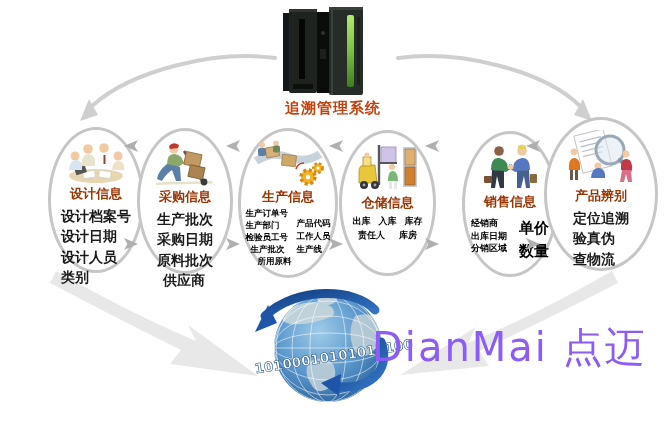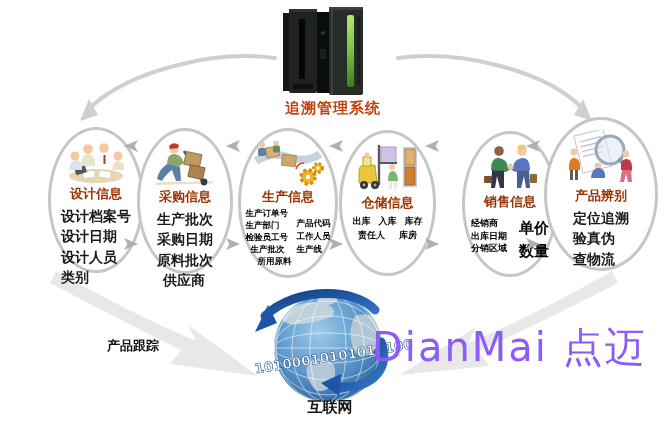--- a/index.html
+++ b/index.html
@@ -291,17 +291,15 @@
         <line x1="31" y1="68" x2="139" y2="68"></line>
       </g>
     </g>
     <text x="10" y="82" transform="rotate(-9 85 72)" font-size="13.5" font-weight="bold" fill="#ffffff" stroke="#1d4f86" stroke-width="0.6" font-family="DejaVu Sans, sans-serif">1010001010101110010101</text>
     <path d="M 132 30 C 112 8 54 6 22 36" stroke="url(#swoosh)" stroke-width="9" fill="none" stroke-linecap="round"></path>
     <polygon points="12,52 34,43 25,25" fill="#1e55a8"></polygon>
     <path d="M 138 62 C 150 92 122 112 92 106" stroke="url(#swoosh)" stroke-width="9" fill="none" stroke-linecap="round"></path>
     <polygon points="78,103 98,94 96,116" fill="#1e55a8"></polygon>
   </svg>
 
-  <div class="flow-label" style="left:78px;top:337px;">产品跟踪</div>
-  <div class="internet-label">互联网</div>
   <div class="watermark">DianMai 点迈</div>
 
 </div>
 
 </body></html>

